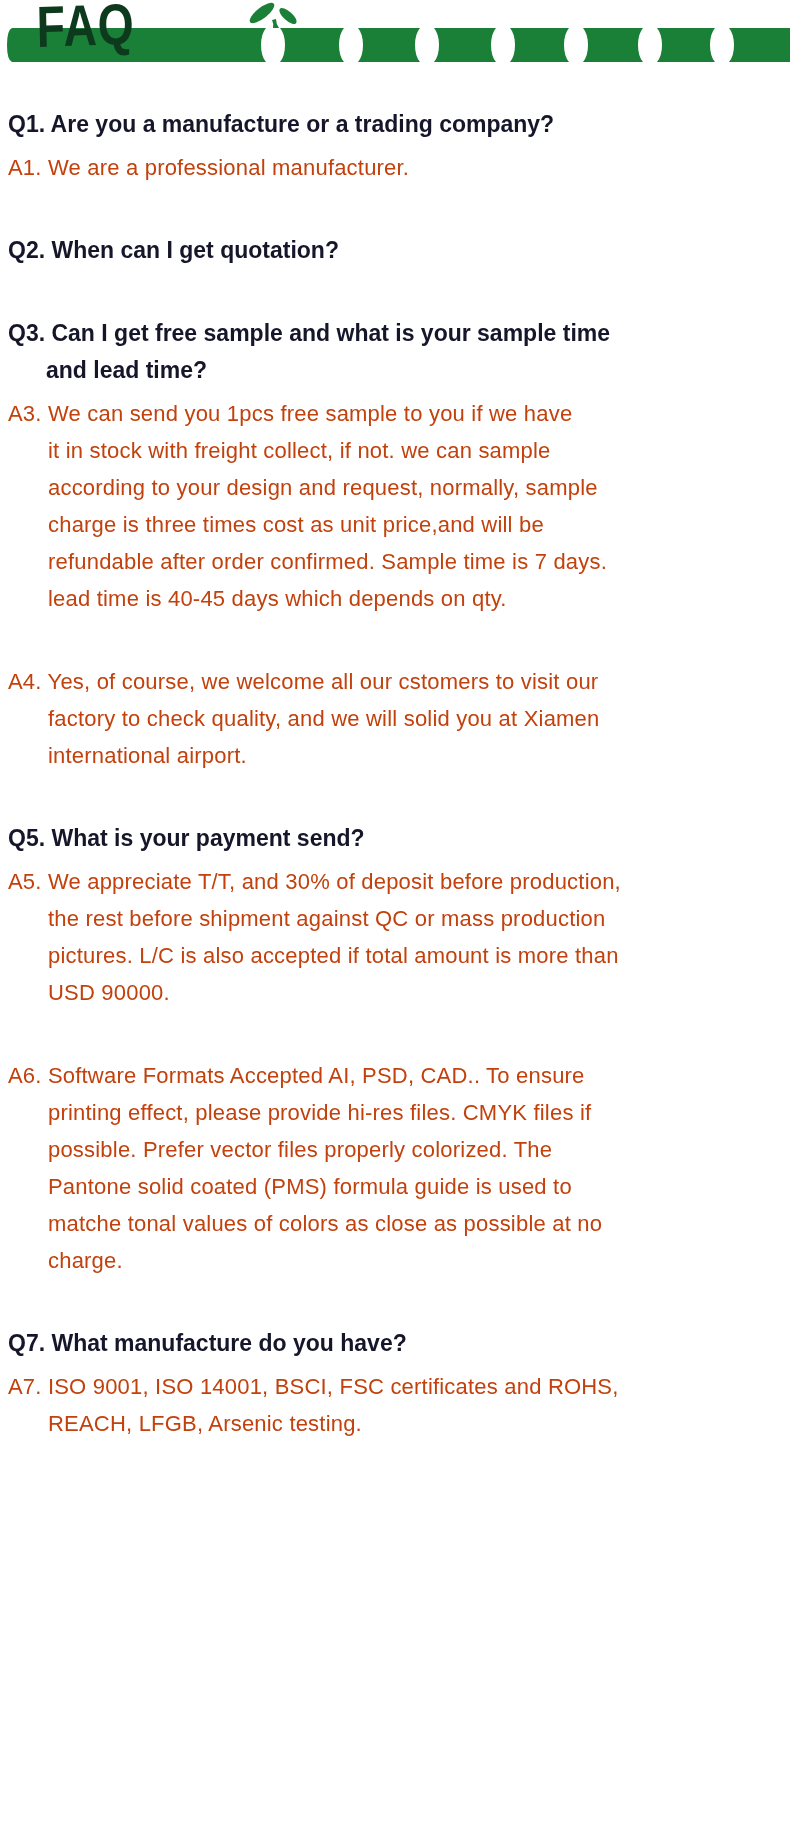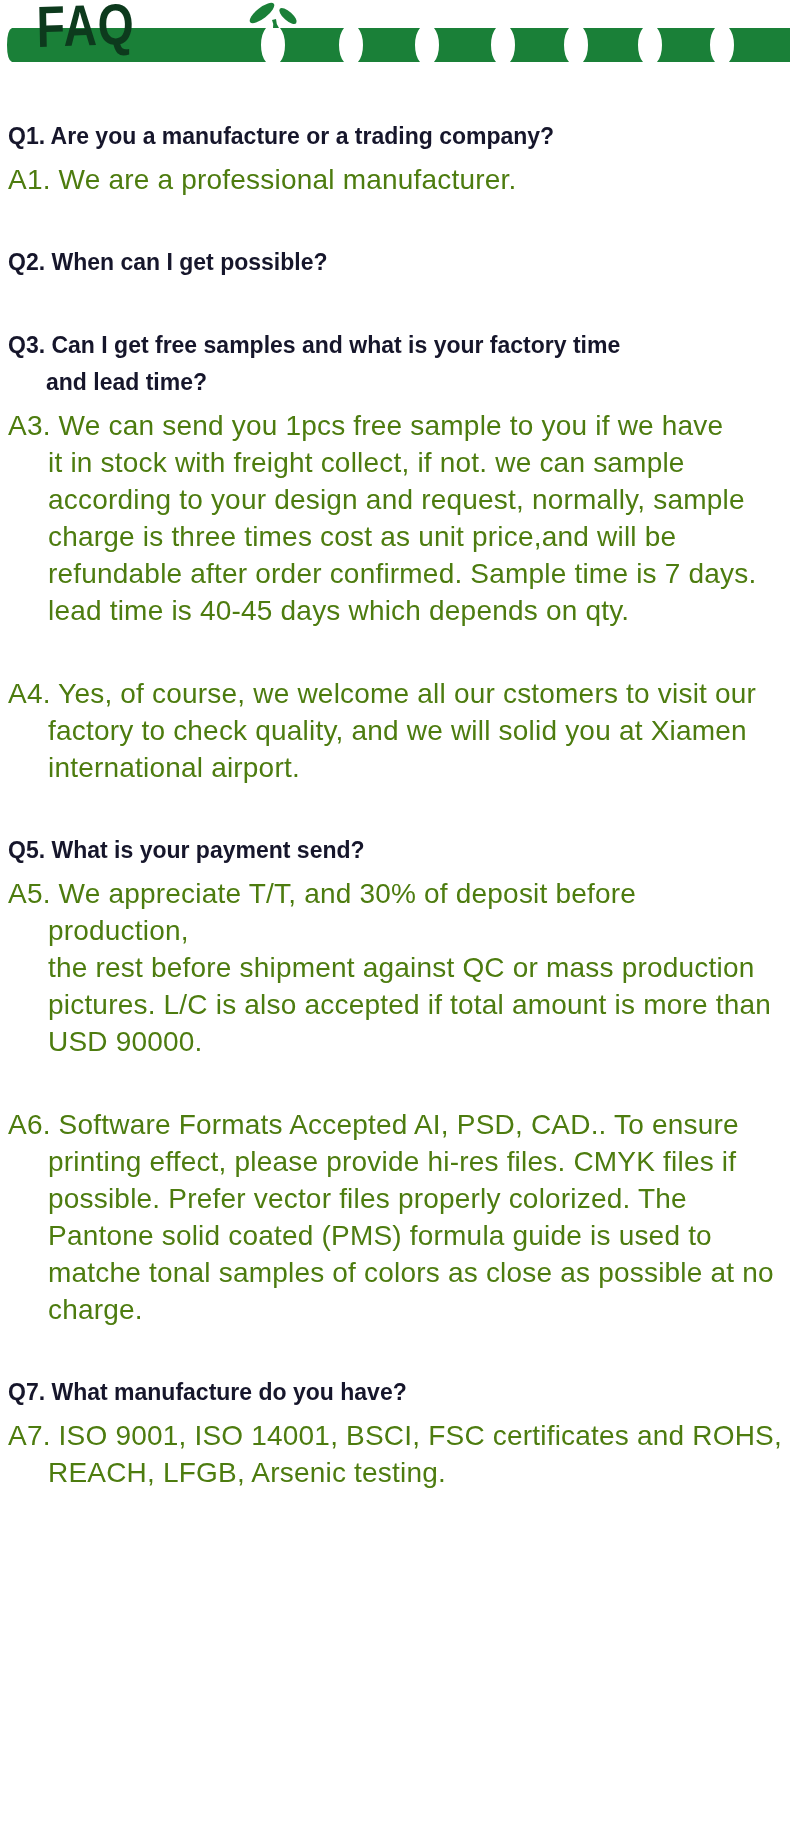--- a/index.html
+++ b/index.html
@@ -26,36 +26,36 @@
     transform-origin:left top;
     line-height:62px;
   }
   
   .content{
     padding:32px 8px 30px 8px;
   }
   .faq-item{margin:0;}
   .faq-item + .faq-item{margin-top:46px;}
   .question{
-    margin:12px 0 6px 0;
+    margin:0 0 6px 0;
     font-size:23px;
     font-weight:bold;
     line-height:37px;
     color:#16162b;
     padding-left:38px;
     text-indent:-38px;
     white-space:pre-line;
     font-stretch:condensed;
   }
   .answer{
     margin:0;
-    font-size:28px;
+    font-size:22px;
     font-weight:normal;
     line-height:37px;
-    color:#4d7c0f;
+    color:#c2410c;
     padding-left:40px;
     text-indent:-40px;
     white-space:pre-line;
     font-stretch:condensed;
     letter-spacing:0.2px;
   }
 </style>
 </head>
 <body>
 
@@ -83,25 +83,25 @@
 </div>
 
 <div class="content">
 
   <section class="faq-item">
     <h2 class="question">Q1. Are you a manufacture or a trading company?</h2>
     <p class="answer">A1. We are a professional manufacturer.</p>
   </section>
 
   <section class="faq-item">
-    <h2 class="question">Q2. When can I get possible?</h2>
+    <h2 class="question">Q2. When can I get quotation?</h2>
   </section>
 
   <section class="faq-item">
-    <h2 class="question">Q3. Can I get free samples and what is your factory time
+    <h2 class="question">Q3. Can I get free sample and what is your sample time
 and lead time?</h2>
     <p class="answer">A3. We can send you 1pcs free sample to you if we have
 it in stock with freight collect, if not. we can sample
 according to your design and request, normally, sample
 charge is three times cost as unit price,and will be
 refundable after order confirmed. Sample time is 7 days.
 lead time is 40-45 days which depends on qty.</p>
   </section>
 
   <section class="faq-item">
@@ -116,21 +116,21 @@
 the rest before shipment against QC or mass production
 pictures. L/C is also accepted if total amount is more than
 USD 90000.</p>
   </section>
 
   <section class="faq-item">
     <p class="answer">A6. Software Formats Accepted AI, PSD, CAD.. To ensure
 printing effect, please provide hi-res files. CMYK files if
 possible. Prefer vector files properly colorized. The
 Pantone solid coated (PMS) formula guide is used to
-matche tonal samples of colors as close as possible at no
+matche tonal values of colors as close as possible at no
 charge.</p>
   </section>
 
   <section class="faq-item">
     <h2 class="question">Q7. What manufacture do you have?</h2>
     <p class="answer">A7. ISO 9001, ISO 14001, BSCI, FSC certificates and ROHS,
 REACH, LFGB, Arsenic testing.</p>
   </section>
 
 </div>

